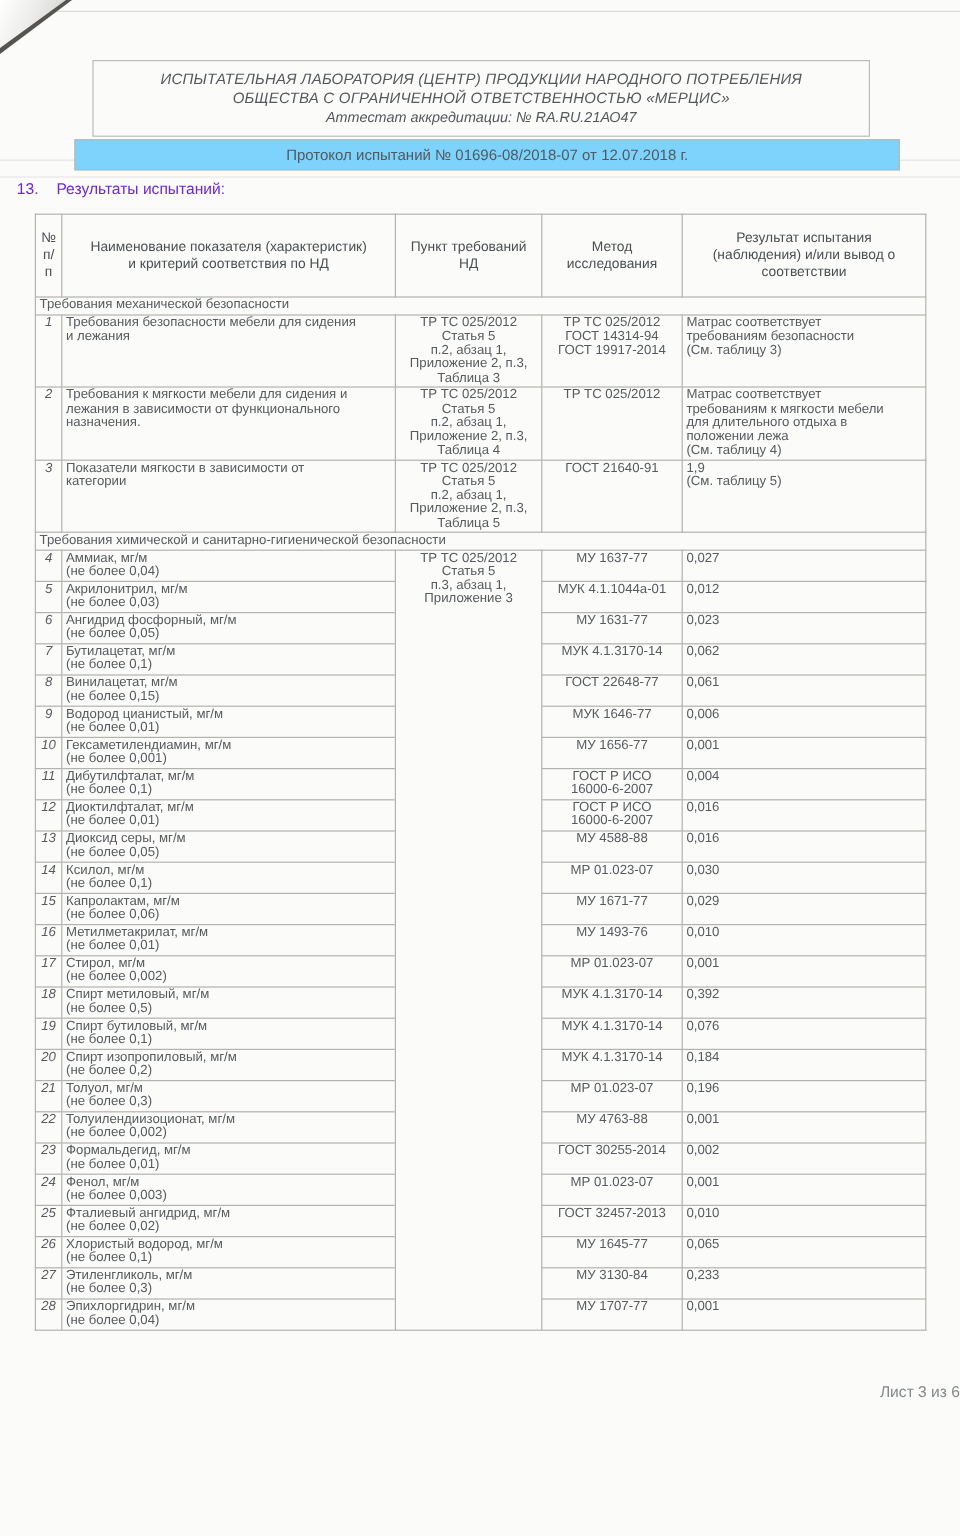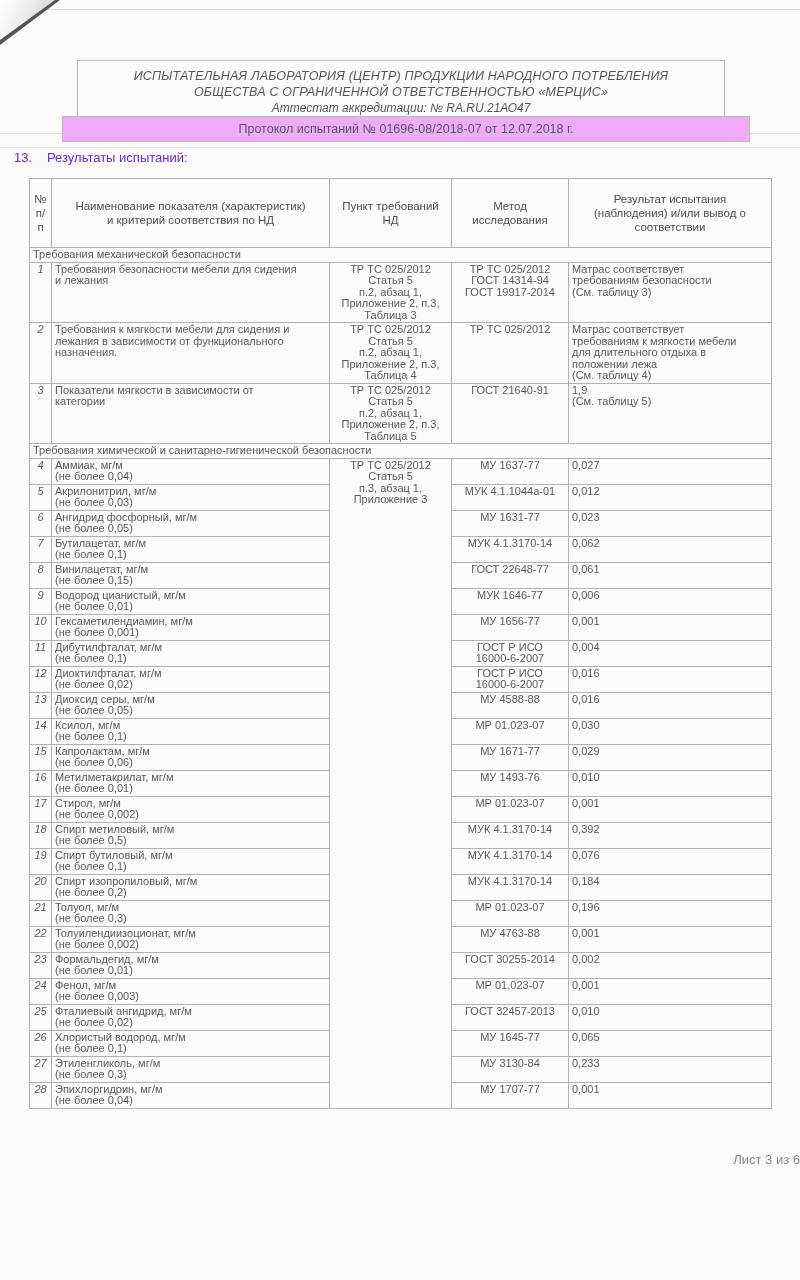--- a/index.html
+++ b/index.html
@@ -23,37 +23,37 @@
     position: absolute; top: 0; left: 0; width: 60px; height: 45px;
     clip-path: polygon(0 0, 60px 0, 0 45px);
     background: #565450;
   }
   .fold-face {
     position: absolute; top: 0; left: 0; width: 55px; height: 40px;
     clip-path: polygon(0 0, 55px 0, 0 40px);
     background: linear-gradient(115deg, #ffffff 0%, #ececea 45%, #c8c8c4 100%);
   }
   .header-box {
-    position: absolute; top: 60px; left: 77px; width: 648px;
+    position: absolute; top: 50px; left: 77px; width: 648px;
     border: 1px solid #bcbcb8;
     text-align: center; padding: 7px 6px 6px 6px;
     box-sizing: border-box;
   }
   .lab-line {
     font-style: italic; font-size: 12.5px; line-height: 16px;
     color: #54585c; letter-spacing: 0.2px;
   }
   .accreditation {
     font-style: italic; font-size: 12px; line-height: 17px; color: #54585c;
   }
   .protocol-box {
     position: absolute; top: 116px; left: 62px; width: 688px; height: 26px;
     border: 1px solid #b9b9b5; box-sizing: border-box;
     display: flex; align-items: center; justify-content: center;
-    background: #f0abfc;
+    background: #7dd3fc;
     font-size: 12.5px; color: #54585c;
   }
   .section-title-row {
     position: absolute; top: 150px; left: 14px;
     font-size: 13px; color: #6d28d9;
   }
   .section-title-row .num { display: inline-block; width: 33px; }
   table.results {
     position: absolute; top: 178px; left: 29px;
     width: 742px; border-collapse: collapse; table-layout: fixed;
@@ -248,21 +248,21 @@
           <td class="c-num">11</td>
           <td class="c-name">Дибутилфталат, мг/м
 (не более 0,1)</td>
           <td class="c-method">ГОСТ Р ИСО
 16000-6-2007</td>
           <td class="c-result">0,004</td>
         </tr>
         <tr>
           <td class="c-num">12</td>
           <td class="c-name">Диоктилфталат, мг/м
-(не более 0,02)</td>
+(не более 0,01)</td>
           <td class="c-method">ГОСТ Р ИСО
 16000-6-2007</td>
           <td class="c-result">0,016</td>
         </tr>
         <tr>
           <td class="c-num">13</td>
           <td class="c-name">Диоксид серы, мг/м
 (не более 0,05)</td>
           <td class="c-method">МУ 4588-88</td>
           <td class="c-result faded">0,016</td>

